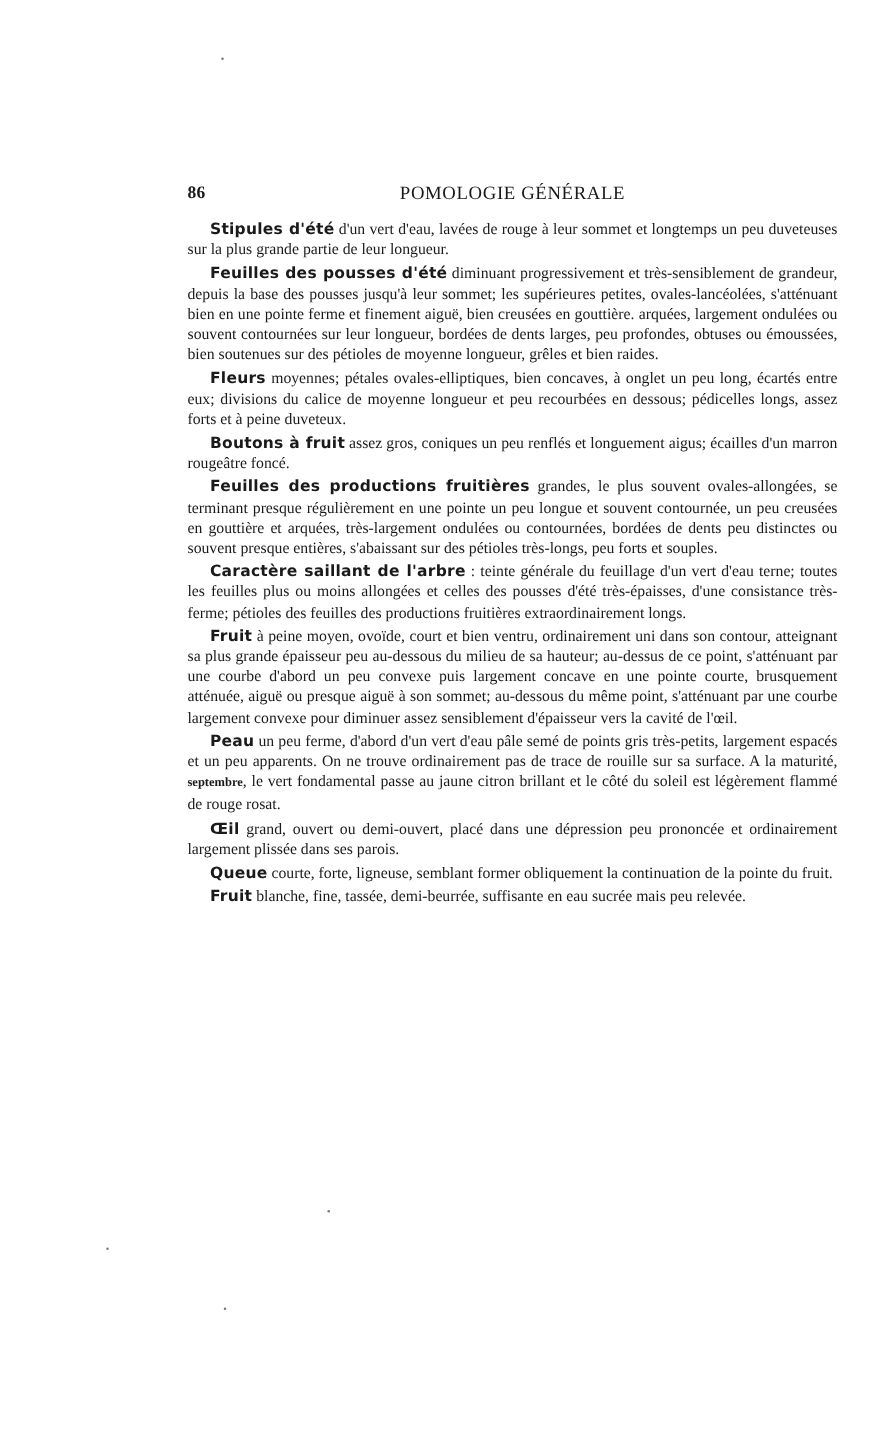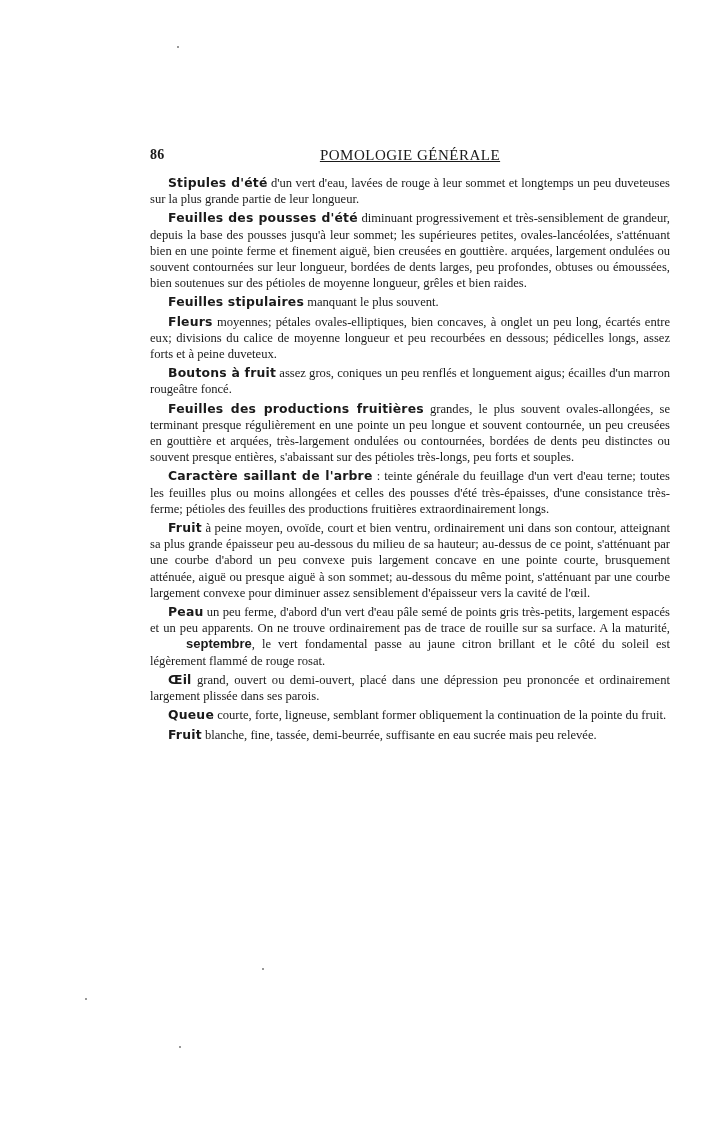--- a/index.html
+++ b/index.html
@@ -37,45 +37,43 @@
     }
     .running-title {
       position: absolute;
       left: 0;
       right: 0;
       top: 0;
       text-align: center;
       font-family: "Liberation Serif", serif;
       font-size: 15px;
       letter-spacing: 0.5px;
-      text-decoration: underline;
     }
     .body {
       margin-top: 6px;
     }
     .para {
       margin: 0 0 3px 0;
       text-indent: 18px;
       text-align: justify;
       font-size: 12.6px;
       line-height: 16.2px;
       font-family: "Liberation Serif", serif;
       hyphens: manual;
     }
     .term {
       font-family: "DejaVu Sans", sans-serif;
       font-weight: bold;
       font-size: 12.4px;
       letter-spacing: 0.2px;
     }
     .inline-term {
-      font-family: Liberation Sans, sans-serif;
+      font-family: Liberation Serif, serif;
       font-weight: bold;
-      font-size: 13px;
-      margin-left: 36px;
+      font-size: 10px;
     }
     .speck {
       position: absolute;
       width: 2px;
       height: 2px;
       background: #777;
       border-radius: 1px;
     }
   </style>
 </head>
@@ -86,21 +84,20 @@
     <span class="page-number">86</span>
     <span class="running-title">POMOLOGIE GÉNÉRALE</span>
   </div>
 
   <div class="body">
     <p class="para"><span class="term">Stipules d'été</span><span> d'un vert d'eau, lavées de rouge à leur sommet et longtemps un peu duveteuses sur la plus grande partie de leur longueur.</span></p>
 
     <p class="para"><span class="term">Feuilles des pousses d'été</span><span> diminuant progressivement et très-sensiblement de grandeur, depuis la base des pousses jusqu'à leur sommet; les supérieures petites, ovales-lancéolées, s'atténuant bien en une pointe ferme et finement aiguë, bien creusées en gouttière. arquées, largement ondulées ou souvent contournées sur leur longueur, bordées de dents larges, peu profondes, obtuses ou émoussées, bien soutenues sur des pétioles de moyenne longueur, grêles et bien raides.</span></p>
 
 
-    <p class="para"><span class="term">Feuilles stipulaires</span><span> manquant le plus souvent.</span></p>
 
     <p class="para"><span class="term">Fleurs</span><span> moyennes; pétales ovales-elliptiques, bien concaves, à onglet un peu long, écartés entre eux; divisions du calice de moyenne longueur et peu recourbées en dessous; pédicelles longs, assez forts et à peine duveteux.</span></p>
 
     <p class="para"><span class="term">Boutons à fruit</span><span> assez gros, coniques un peu renflés et longuement aigus; écailles d'un marron rougeâtre foncé.</span></p>
 
     <p class="para"><span class="term">Feuilles des productions fruitières</span><span> grandes, le plus souvent ovales-allongées, se terminant presque régulièrement en une pointe un peu longue et souvent contournée, un peu creusées en gouttière et arquées, très-largement ondulées ou contournées, bordées de dents peu distinctes ou souvent presque entières, s'abaissant sur des pétioles très-longs, peu forts et souples.</span></p>
 
     <p class="para"><span class="term">Caractère saillant de l'arbre</span><span> : teinte générale du feuillage d'un vert d'eau terne; toutes les feuilles plus ou moins allongées et celles des pousses d'été très-épaisses, d'une consistance très-ferme; pétioles des feuilles des productions fruitières extraordinairement longs.</span></p>
 
     <p class="para"><span class="term">Fruit</span><span> à peine moyen, ovoïde, court et bien ventru, ordinairement uni dans son contour, atteignant sa plus grande épaisseur peu au-dessous du milieu de sa hauteur; au-dessus de ce point, s'atténuant par une courbe d'abord un peu convexe puis largement concave en une pointe courte, brusquement atténuée, aiguë ou presque aiguë à son sommet; au-dessous du même point, s'atténuant par une courbe largement convexe pour diminuer assez sensiblement d'épaisseur vers la cavité de l'œil.</span></p>

